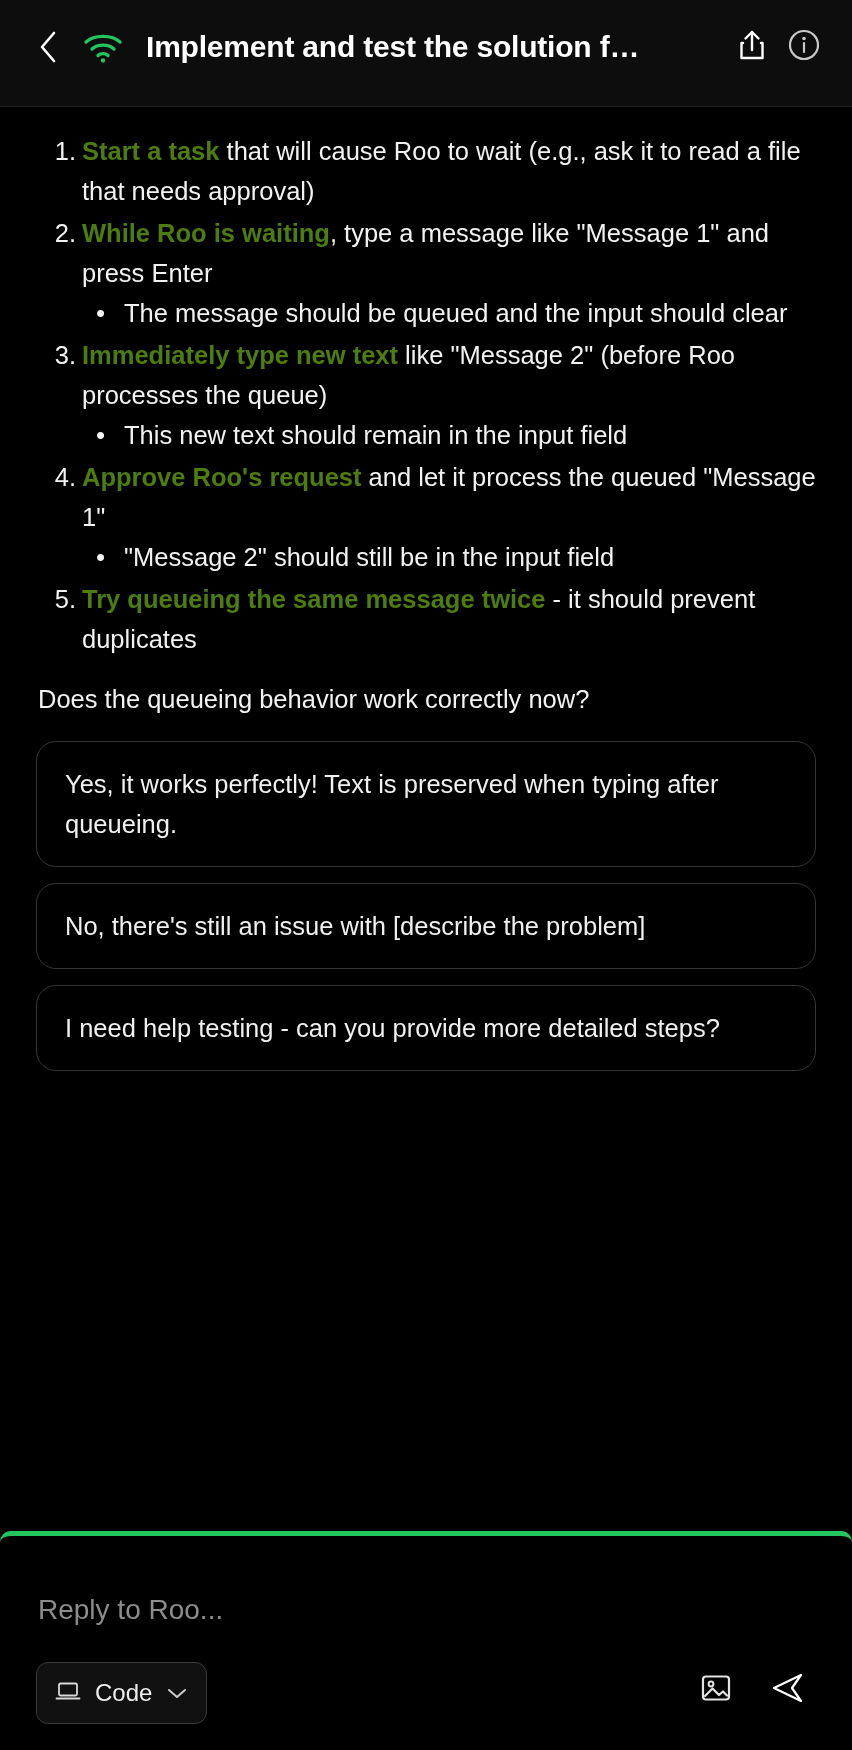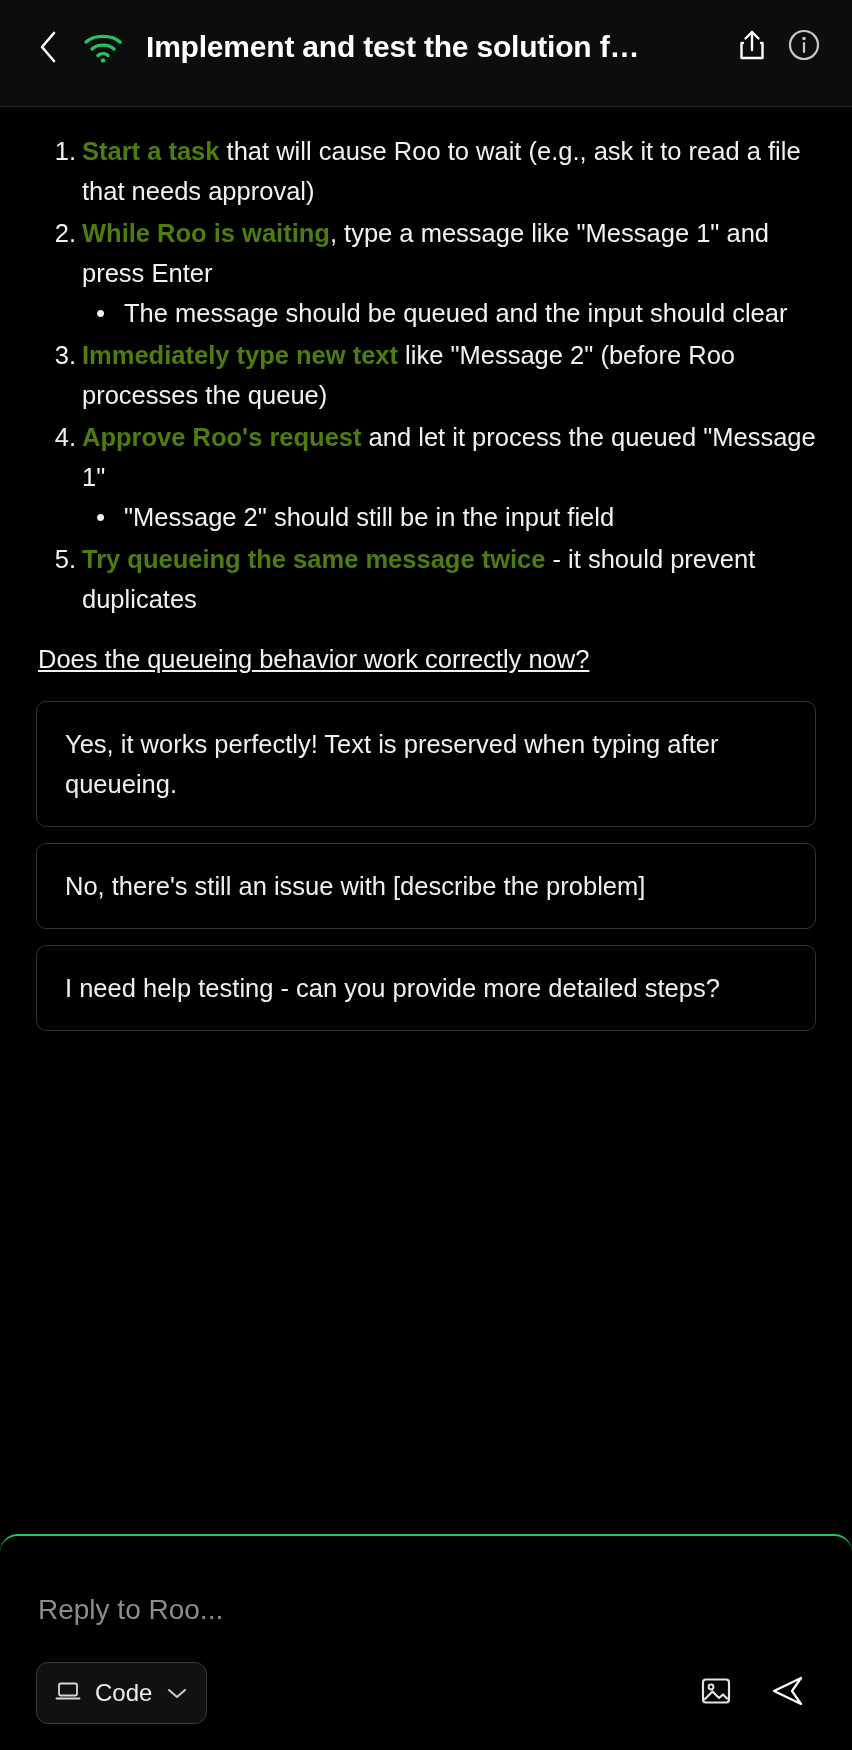--- a/index.html
+++ b/index.html
@@ -117,54 +117,53 @@
     color: #f2f2f2;
   }
 
   .question {
     font-size: 25.5px;
     line-height: 40px;
     color: #f2f2f2;
     margin-top: 20px;
     margin-bottom: 22px;
     padding-left: 2px;
-    text-decoration: underline;
   }
 
   .options { display: flex; flex-direction: column; gap: 16px; }
   .option {
     border: 1px solid #353535;
-    border-radius: 10px;
+    border-radius: 20px;
     background: #000000;
     padding: 22px 28px;
     font-size: 25.5px;
     line-height: 40px;
     color: #f0f0f0;
     cursor: pointer;
   }
 
   
   .composer {
     flex: 0 0 auto;
-    border-top: 2px solid #22c55e;
+    border-top: 5px solid #22c55e;
     border-top-left-radius: 18px;
     border-top-right-radius: 18px;
     background: #000000;
     padding: 34px 36px 26px 36px;
+    border-radius: 11px;
   }
   .reply-input {
     font-size: 28px;
     color: #8c8c8c;
     padding: 24px 2px 34px 2px;
     min-height: 92px;
     cursor: text;
   }
   .composer-bar {
     display: flex;
-    align-items: center;
     gap: 16px;
   }
   .chip {
     display: flex;
     align-items: center;
     gap: 14px;
     border: 1px solid #3a3a3a;
     border-radius: 12px;
     background: #111111;
     padding: 16px 18px;
@@ -231,20 +230,23 @@
         <b>Start a task</b><span> that will cause Roo to wait (e.g., ask it to read a file that needs approval)</span>
       </li>
       <li>
         <b>While Roo is waiting</b><span>, type a message like "Message 1" and press Enter</span>
         <ul class="substeps">
           <li>The message should be queued and the input should clear</li>
         </ul>
       </li>
       <li>
         <b>Immediately type new text</b><span> like "Message 2" (before Roo processes the queue)</span>
+        <ul class="substeps">
+          <li>This new text should remain in the input field</li>
+        </ul>
       </li>
       <li>
         <b>Approve Roo's request</b><span> and let it process the queued "Message 1"</span>
         <ul class="substeps">
           <li>"Message 2" should still be in the input field</li>
         </ul>
       </li>
       <li>
         <b>Try queueing the same message twice</b><span> - it should prevent duplicates</span>
       </li>

